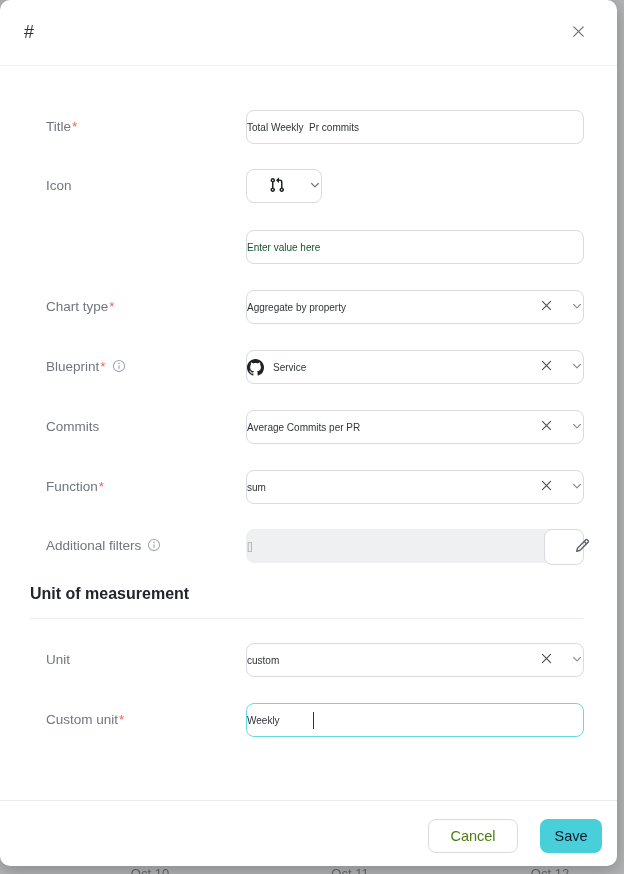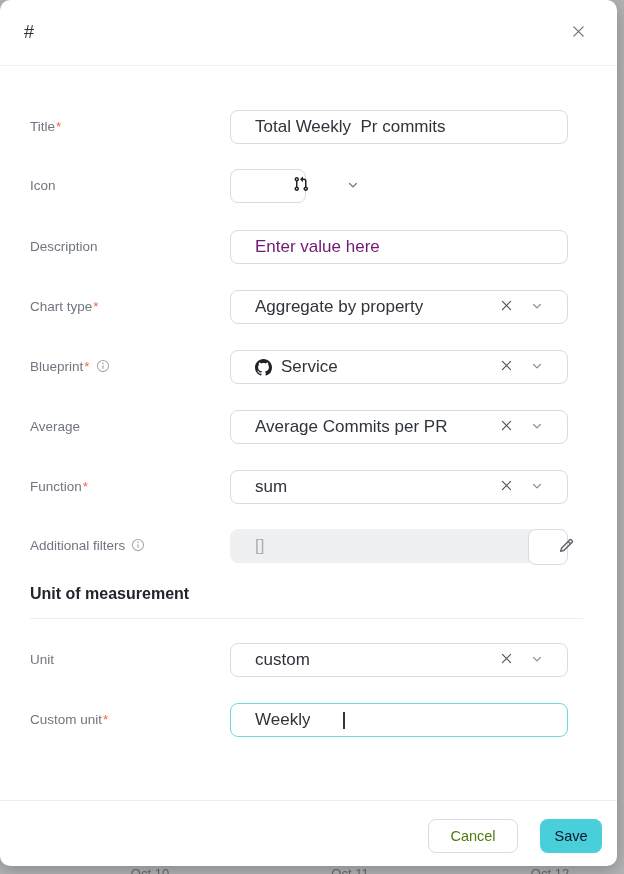--- a/index.html
+++ b/index.html
@@ -39,39 +39,39 @@
   }
   .header-title {
     font-size: 17px; font-weight: 600; color: #2c3037; letter-spacing: .1px;
   }
   .close-btn {
     position: absolute; right: 26px; top: 20px;
     width: 26px; height: 26px;
     display: flex; align-items: center; justify-content: center;
     cursor: pointer; background: none; border: none;
   }
-  .row { position: absolute; left: 30px; right: 15px; height: 34px; }
+  .row { position: absolute; left: 46px; right: 15px; height: 34px; }
   .row-label {
     position: absolute; left: 0; top: 0;
     line-height: 34px; font-size: 13.5px; color: #70767f;
   }
   .req { color: var(--asterisk, #f4624e); margin-left: 1px; }
   .info-icon { display: inline-block; vertical-align: -2px; margin-left: 6px; }
   .field {
     position: absolute; left: 200px; top: 0;
     width: 338px; height: 34px;
     border: 1px solid #d9dbe0;
     border-radius: 8px;
     background: #fff;
     display: flex; align-items: center;
-    padding: 0 24px;
-    font-size: 17px; color: #2f343b;
+    padding: 0 0;
+    font-size: 10px; color: #2f343b;
     white-space: pre;
   }
-  .field.placeholder { color: #701a75; }
+  .field.placeholder { color: #14532d; }
   .field.focused { border-color: var(--focus, #67d9e3); gap: 32px; }
   .field.disabled {
     background: #eef0f1; border-color: #eef0f1; color: #a9aeb6;
   }
   .field .val { flex: 0 1 auto; overflow: hidden; white-space: pre; }
   .select-controls {
     margin-left: auto; display: flex; align-items: center; gap: 18px;
   }
   .icon-btn { display: flex; align-items: center; cursor: pointer; background: none; border: none; padding: 0; }
   .icon-select {
@@ -160,21 +160,20 @@
       </span>
       <span>
         <svg width="12" height="12" viewBox="0 0 16 16">
             <path d="M3.5 6l4.5 4.5L12.5 6" stroke="#6e747c" stroke-width="1.6" fill="none" stroke-linecap="round" stroke-linejoin="round"></path>
           </svg>
       </span>
     </div>
   </div>
 
   <div class="row" style="top:230px">
-    <div class="row-label"><span>Description</span></div>
     <div class="field placeholder">
       <span class="val">Enter value here</span>
     </div>
   </div>
 
   <div class="row" style="top:290px">
     <div class="row-label"><span>Chart type</span><span class="req">*</span></div>
     <div class="field">
       <span class="val">Aggregate by property</span>
       <span class="select-controls">
@@ -214,21 +213,21 @@
         <button class="icon-btn">
           <span><svg width="12" height="12" viewBox="0 0 16 16">
                 <path d="M3.5 6l4.5 4.5L12.5 6" stroke="#8a9097" stroke-width="1.6" fill="none" stroke-linecap="round" stroke-linejoin="round"></path>
               </svg></span>
         </button>
       </span>
     </div>
   </div>
 
   <div class="row" style="top:410px">
-    <div class="row-label"><span>Average</span></div>
+    <div class="row-label"><span>Commits</span></div>
     <div class="field">
       <span class="val">Average Commits per PR</span>
       <span class="select-controls">
         <button class="icon-btn">
           <span><svg width="13" height="13" viewBox="0 0 16 16">
                 <path d="M3 3l10 10M13 3L3 13" stroke="#4b5056" stroke-width="1.4" stroke-linecap="round" fill="none"></path>
               </svg></span>
         </button>
         <button class="icon-btn">
           <span><svg width="12" height="12" viewBox="0 0 16 16">

